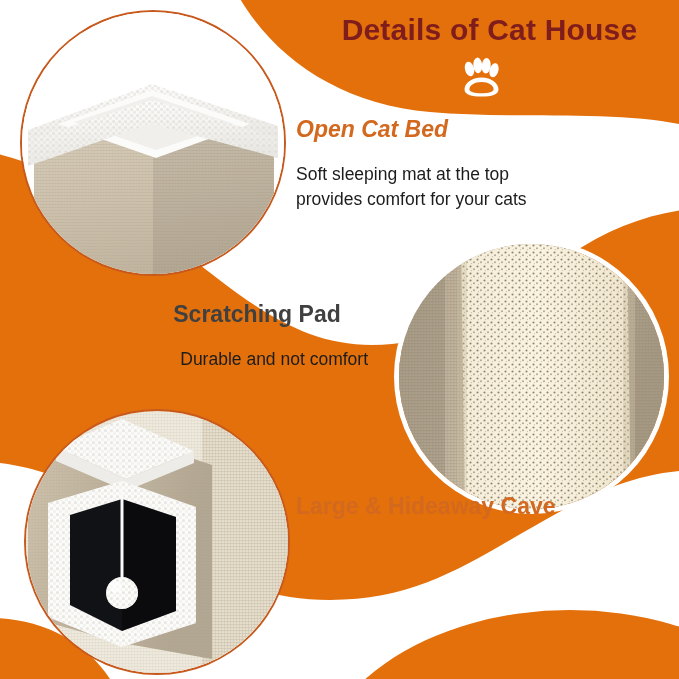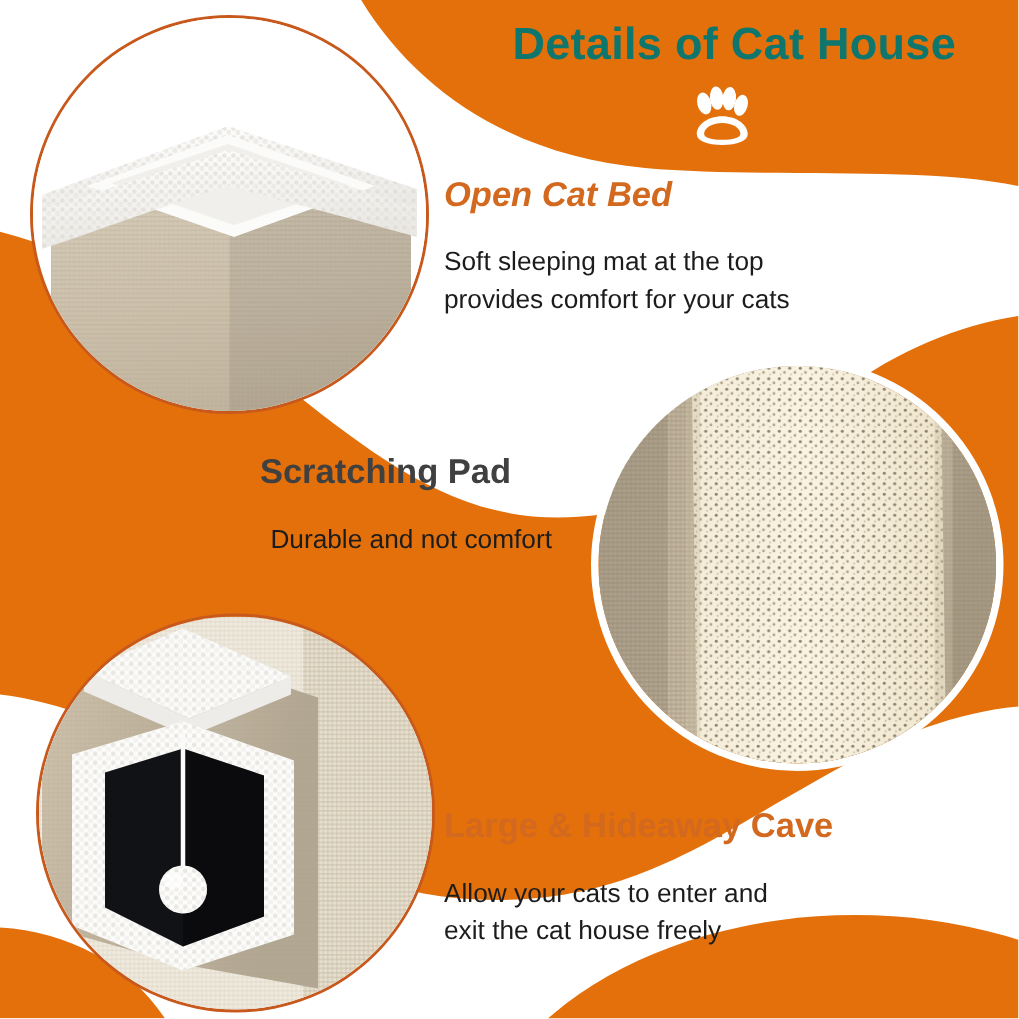--- a/index.html
+++ b/index.html
@@ -25,21 +25,21 @@
     height: 679px;
   }
 
   
   .banner-title {
     position: absolute;
     left: 300px;
     top: 12px;
     width: 379px;
     text-align: center;
-    color: #0f766e;
+    color: #7f1d1d;
     font-size: 30px;
     font-weight: bold;
     letter-spacing: 0.2px;
     line-height: 36px;
     white-space: nowrap;
   }
   .paw-wrap {
     position: absolute;
     left: 458px;
     top: 57px;
@@ -83,21 +83,21 @@
   }
   .feature-body div { white-space: nowrap; }
 
   .f1 { left: 296px; top: 115px; text-align: left; }
   .f1 .feature-title { color: #d2691e; font-style: italic; }
 
   .f2 { left: 148px; top: 300px; width: 220px; text-align: right; }
   .f2 .feature-title { color: #404040; text-align: center; padding-right: 2px; }
   .f2 .feature-body { color: #1c1c1c; }
 
-  .f3 { left: 296px; top: 536px; text-align: left; }
+  .f3 { left: 296px; top: 492px; text-align: center; }
   .f3 .feature-title { color: #d2691e; }
 </style>
 </head>
 <body>
 
 <div id="infographic">
 
   <svg id="bg-svg" viewBox="0 0 679 679">
     <defs>
       <clipPath id="frameClip">
@@ -267,19 +267,15 @@
 
   <div class="feature f2">
     <div class="feature-title">Scratching Pad</div>
     <div class="feature-body">
       <div>Durable and not comfort</div>
     </div>
   </div>
 
   <div class="feature f3">
     <div class="feature-title">Large &amp; Hideaway Cave</div>
-    <div class="feature-body">
-      <div>Allow your cats to enter and</div>
-      <div>exit the cat house freely</div>
-    </div>
   </div>
 
 </div>
 
 </body></html>

